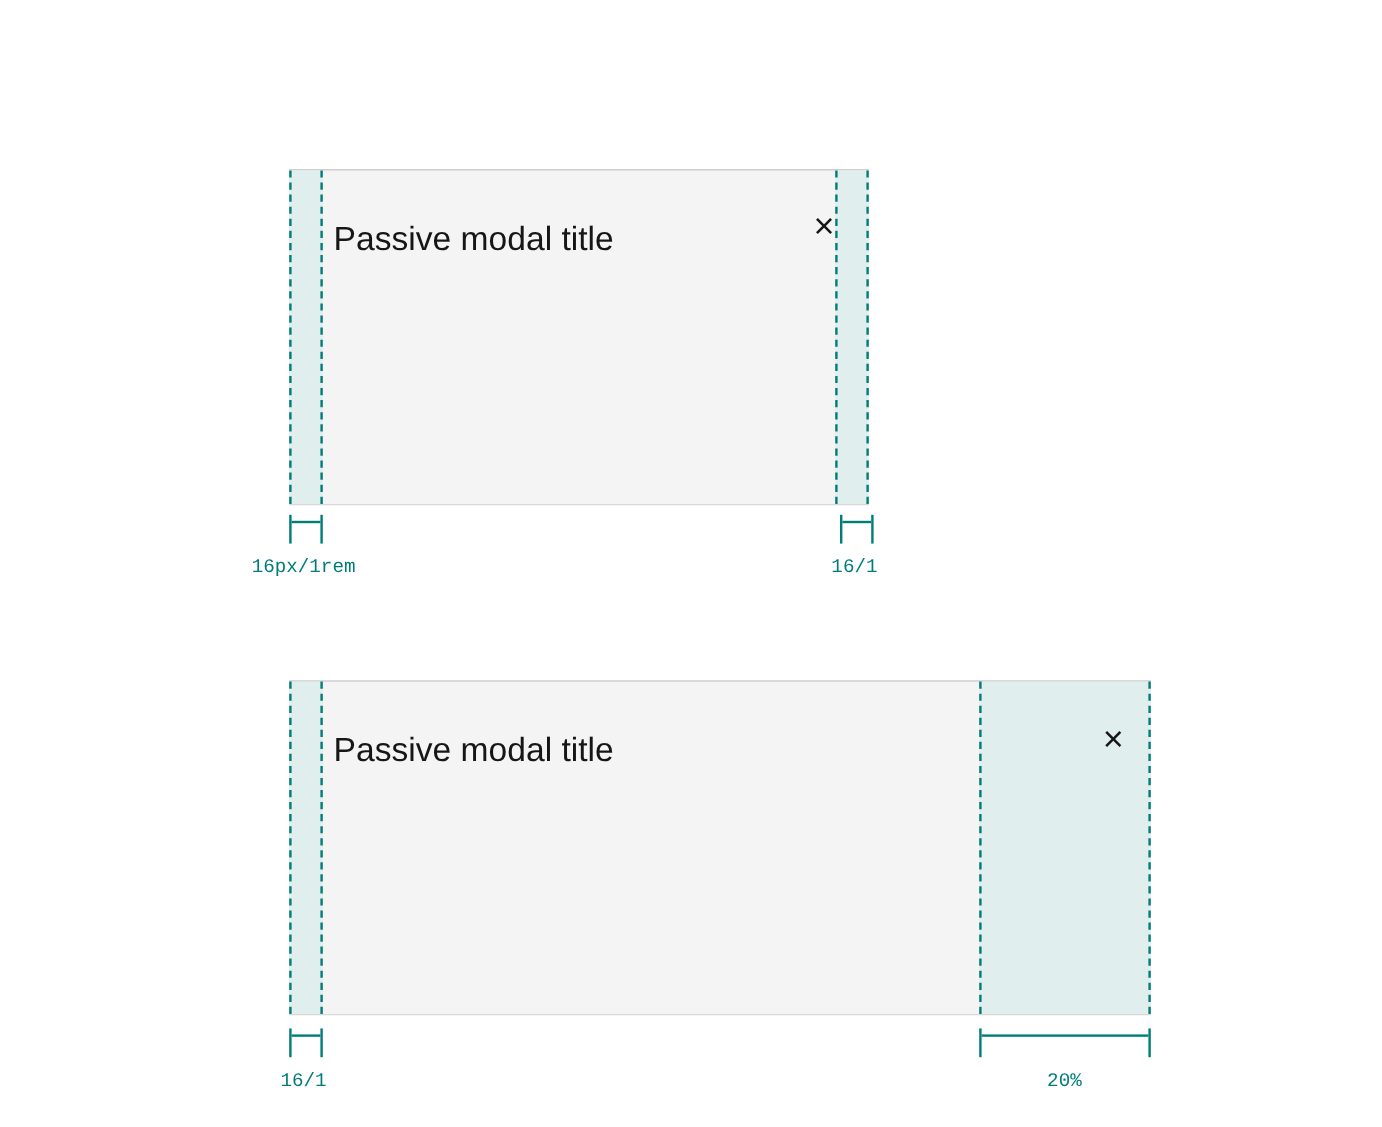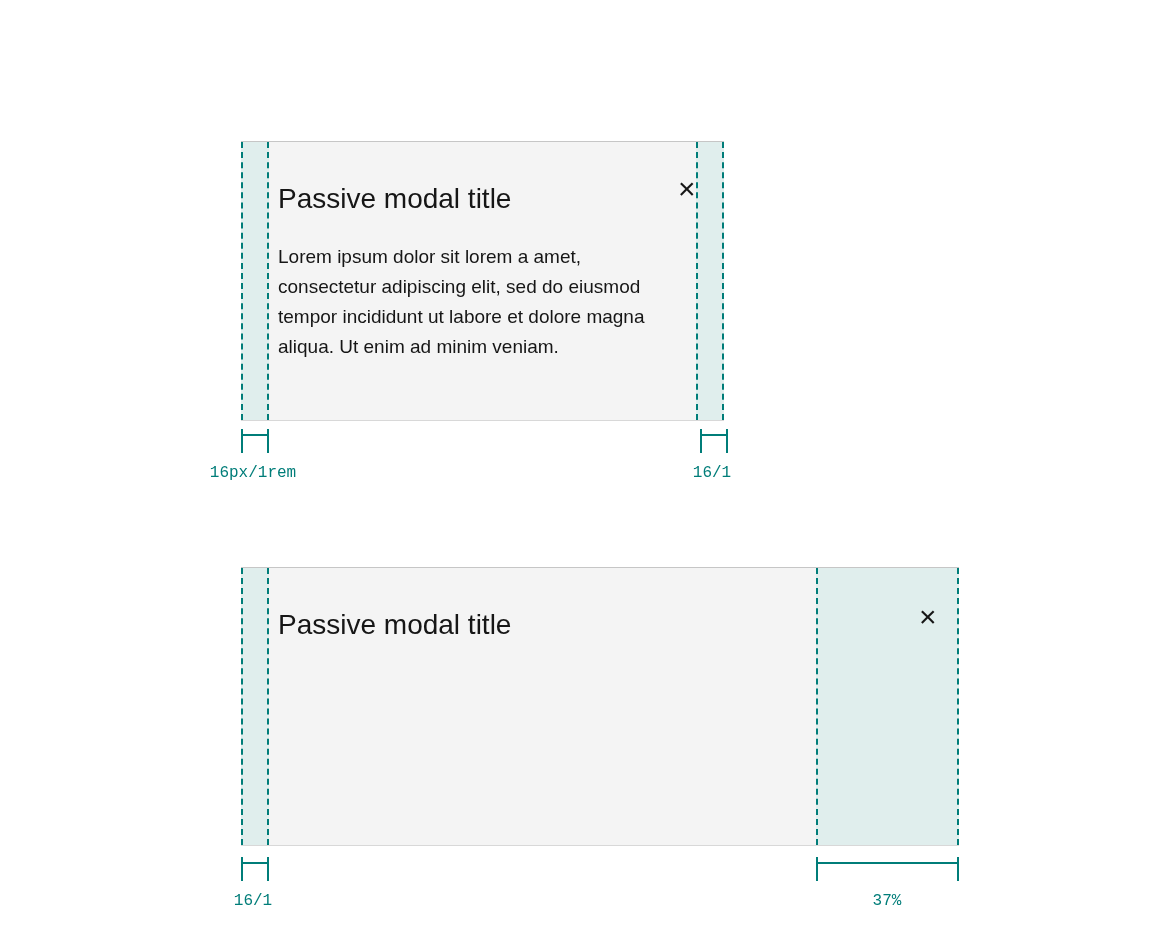--- a/index.html
+++ b/index.html
@@ -113,21 +113,20 @@
 </style>
 </head>
 <body>
 
 <div class="page">
 
   <div class="modal modal-1">
     <div class="strip left"></div>
     <div class="strip right"></div>
     <h2 class="modal-title">Passive modal title</h2>
-    <p class="modal-body">Lorem ipsum dolor sit lorem a amet,<br>consectetur adipiscing elit, sed do eiusmod<br>tempor incididunt ut labore et dolore magna<br>aliqua. Ut enim ad minim veniam.</p>
     <button class="close-button">
       <span class="close-glyph">×</span>
     </button>
   </div>
 
   <div class="bracket bracket-a1"></div>
   <div class="measure-label label-a1">16px/1rem</div>
   <div class="bracket bracket-a2"></div>
   <div class="measure-label label-a2">16/1</div>
 
@@ -136,15 +135,15 @@
     <div class="strip right"></div>
     <h2 class="modal-title">Passive modal title</h2>
     <button class="close-button">
       <span class="close-glyph">×</span>
     </button>
   </div>
 
   <div class="bracket bracket-a3"></div>
   <div class="measure-label label-a3">16/1</div>
   <div class="bracket bracket-a4"></div>
-  <div class="measure-label label-a4">37%</div>
+  <div class="measure-label label-a4">20%</div>
 
 </div>
 
 </body></html>

